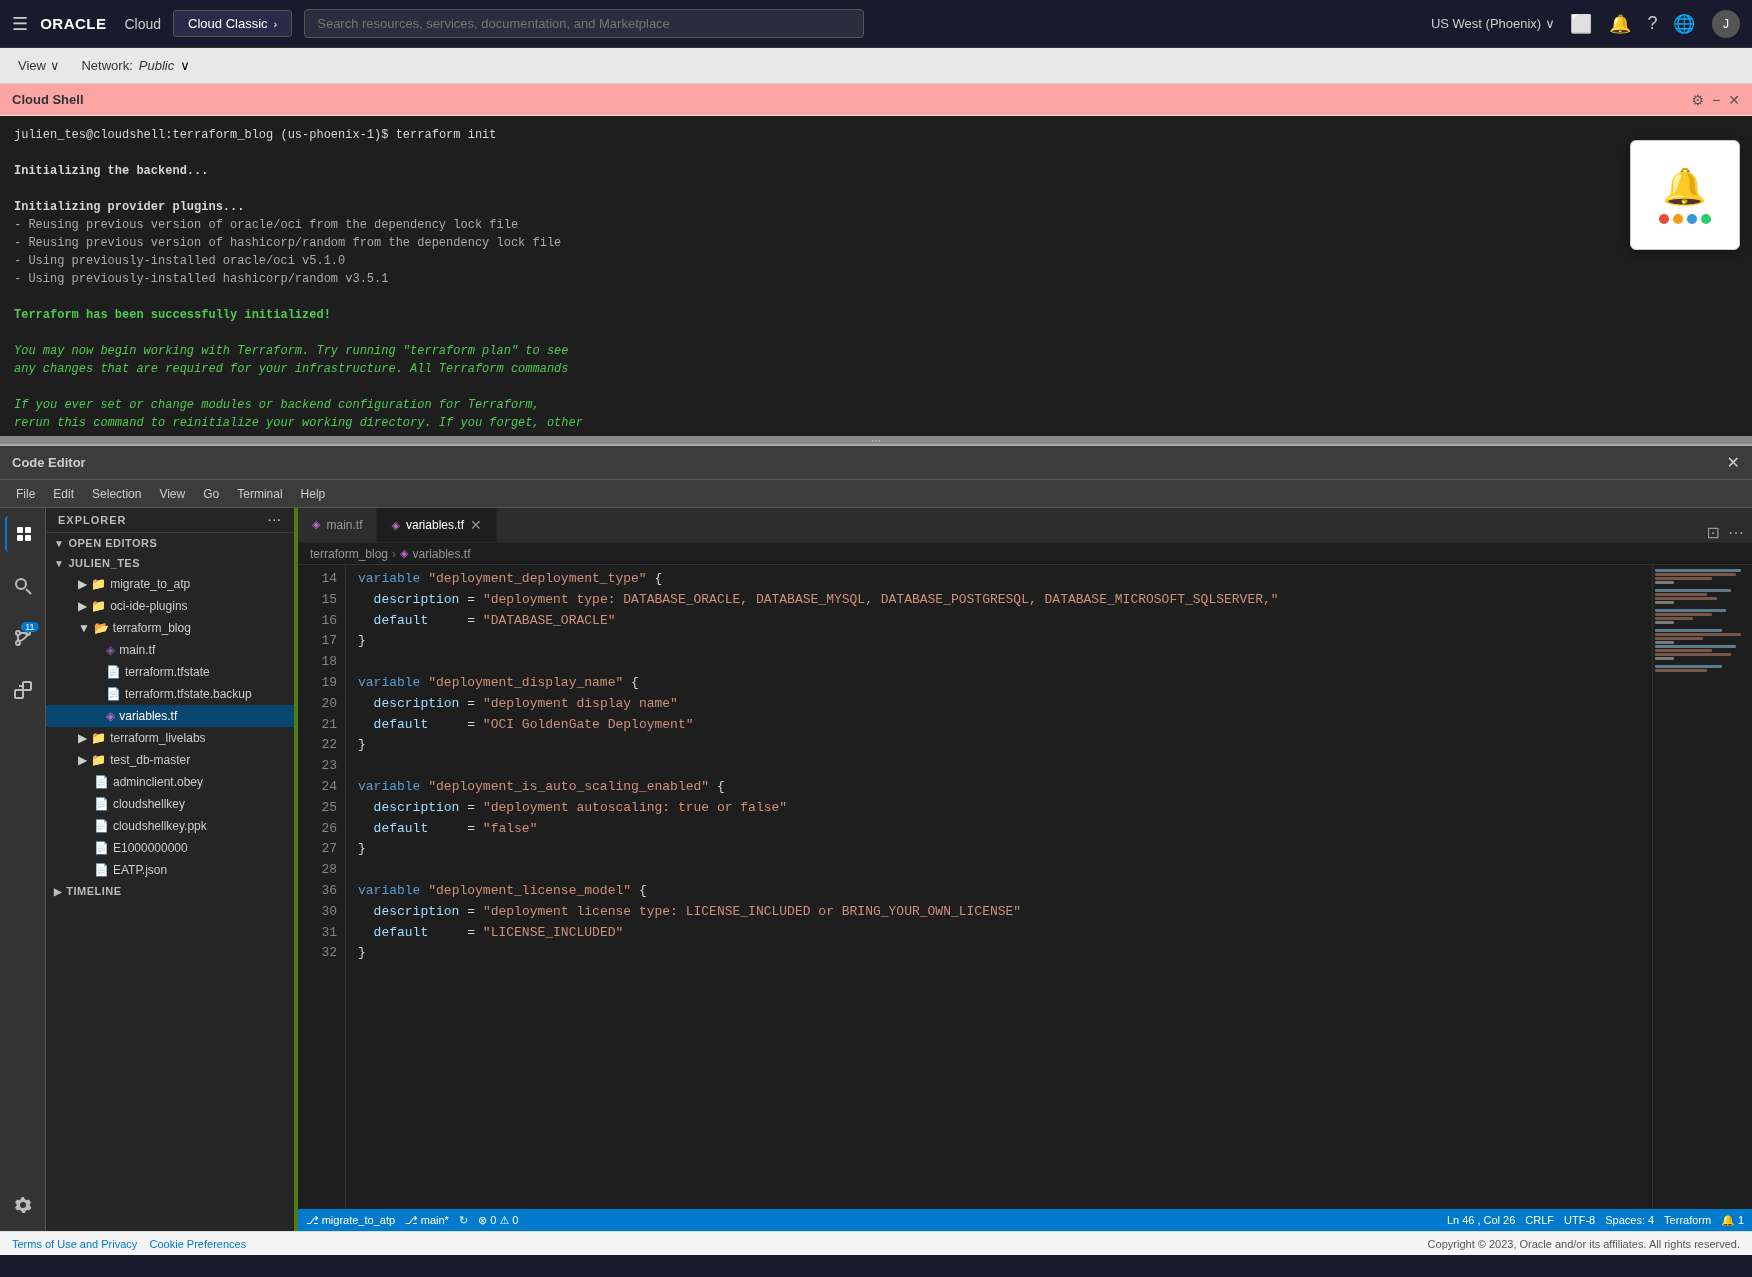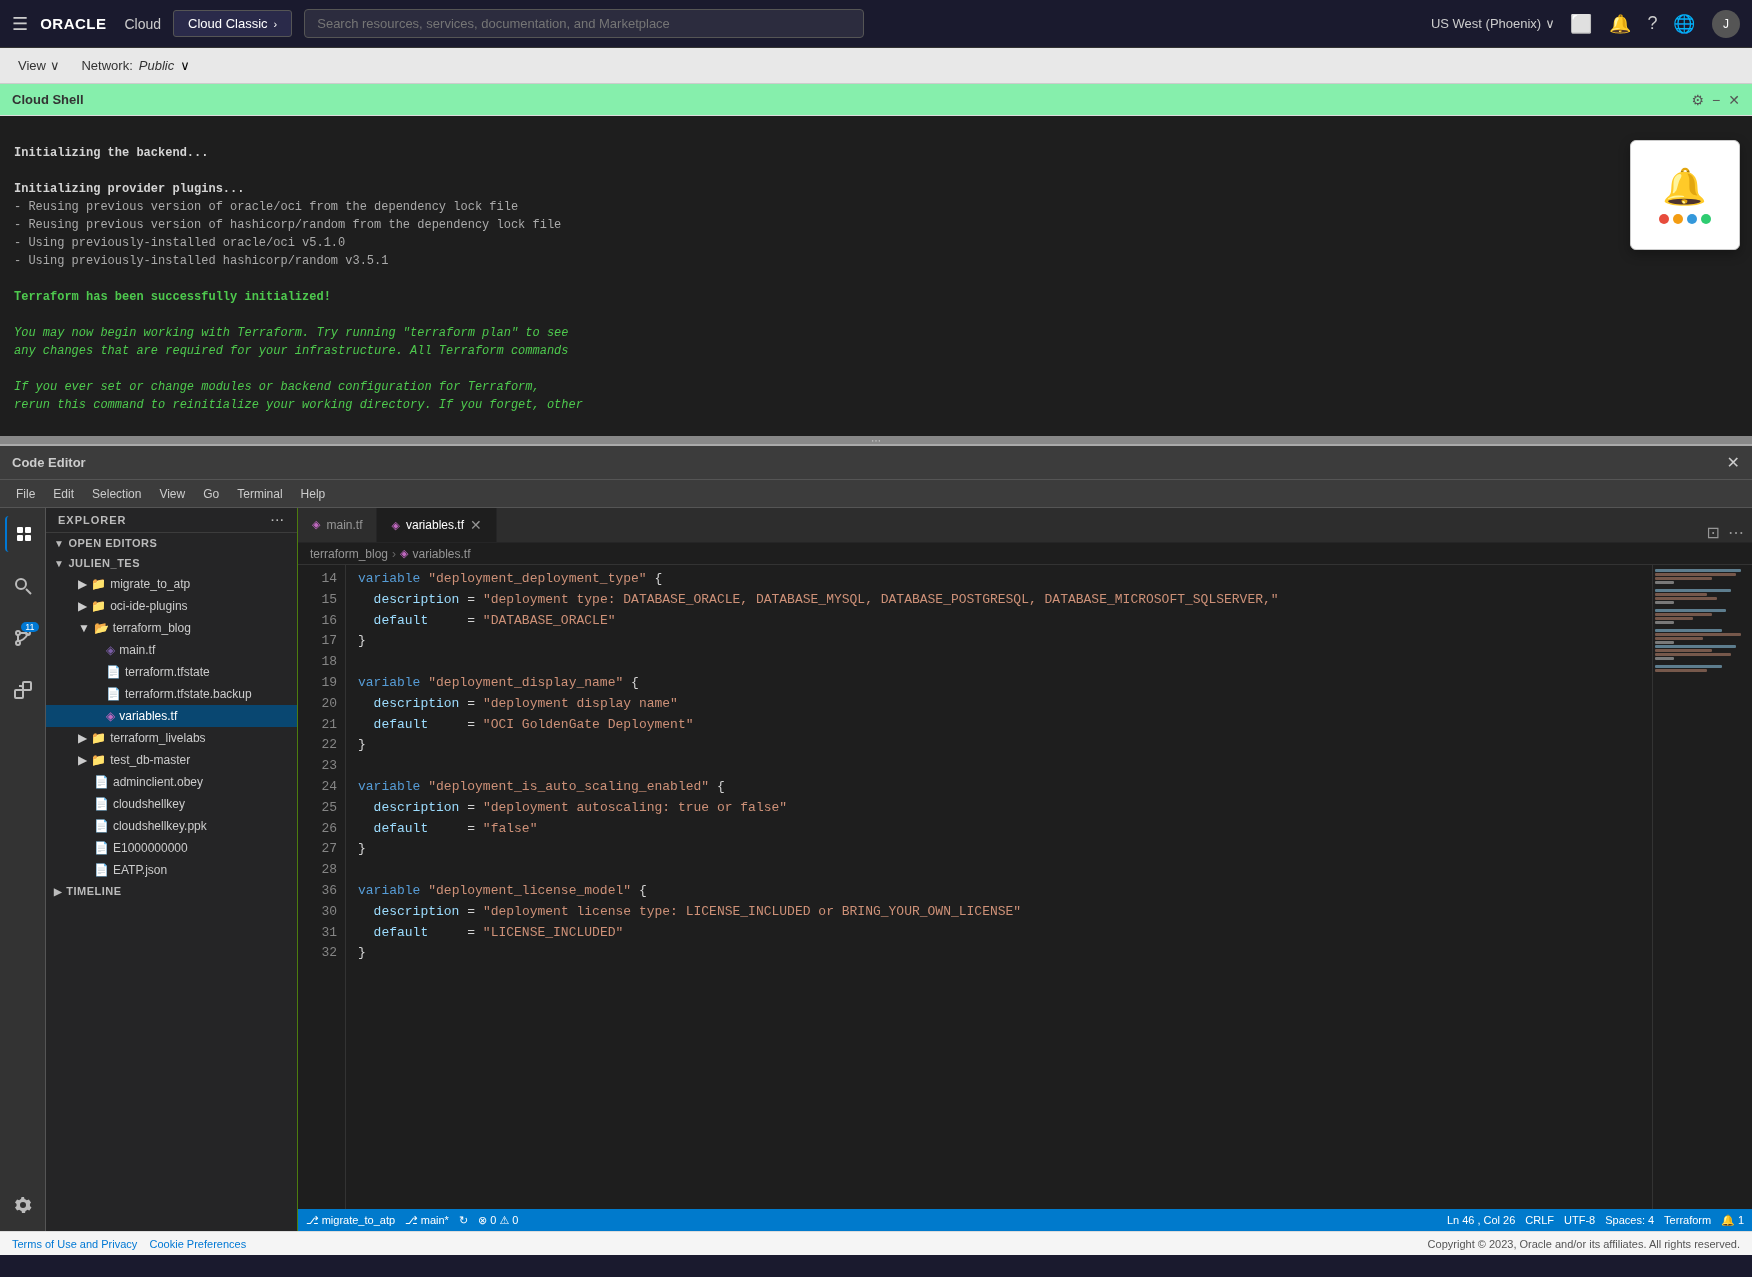--- a/index.html
+++ b/index.html
@@ -78,21 +78,21 @@
       border: none;
       font-size: 13px;
       cursor: pointer;
       color: #333;
       display: flex;
       align-items: center;
       gap: 4px;
       padding: 4px 6px;
     }
     .panel-title-bar {
-      background: #86efac;
+      background: #fca5a5;
       height: 32px;
       display: flex;
       align-items: center;
       padding: 0 12px;
       border-bottom: 1px solid #ddd;
       justify-content: space-between;
     }
     .panel-title { font-size: 13px; font-weight: 600; color: #333; }
     .panel-title-actions { display: flex; gap: 8px; }
     .panel-action-btn { background: none; border: none; cursor: pointer; color: #555; font-size: 14px; }
@@ -148,21 +148,21 @@
       font-size: 12px;
       padding: 3px 8px;
       cursor: pointer;
       border-radius: 2px;
     }
 
     
     .sidebar {
       width: 252px;
       background: #252526;
-      border-right: 1px solid #4d7c0f;
+      border-right: 4px solid #4d7c0f;
       display: flex;
       flex-direction: column;
       overflow: hidden;
     }
     .sidebar-header {
       display: flex;
       align-items: center;
       justify-content: space-between;
       padding: 6px 12px;
       color: #bbb;
@@ -441,20 +441,21 @@
   </div>
   <div class="panel-title-bar">
     <span class="panel-title">Cloud Shell</span>
     <div class="panel-title-actions">
       <button class="panel-action-btn">⚙</button>
       <button class="panel-action-btn">−</button>
       <button class="panel-action-btn">✕</button>
     </div>
   </div>
   <div class="terminal">
+    <div><span class="terminal-prompt">julien_tes@cloudshell:terraform_blog (us-phoenix-1)$ </span><span class="terminal-cmd">terraform init</span></div>
     <div>&nbsp;</div>
     <div><span class="terminal-bold">Initializing the backend...</span></div>
     <div>&nbsp;</div>
     <div><span class="terminal-bold">Initializing provider plugins...</span></div>
     <div><span class="terminal-dim">- Reusing previous version of oracle/oci from the dependency lock file</span></div>
     <div><span class="terminal-dim">- Reusing previous version of hashicorp/random from the dependency lock file</span></div>
     <div><span class="terminal-dim">- Using previously-installed oracle/oci v5.1.0</span></div>
     <div><span class="terminal-dim">- Using previously-installed hashicorp/random v3.5.1</span></div>
     <div>&nbsp;</div>
     <div><span class="terminal-green-bold">Terraform has been successfully initialized!</span></div>

